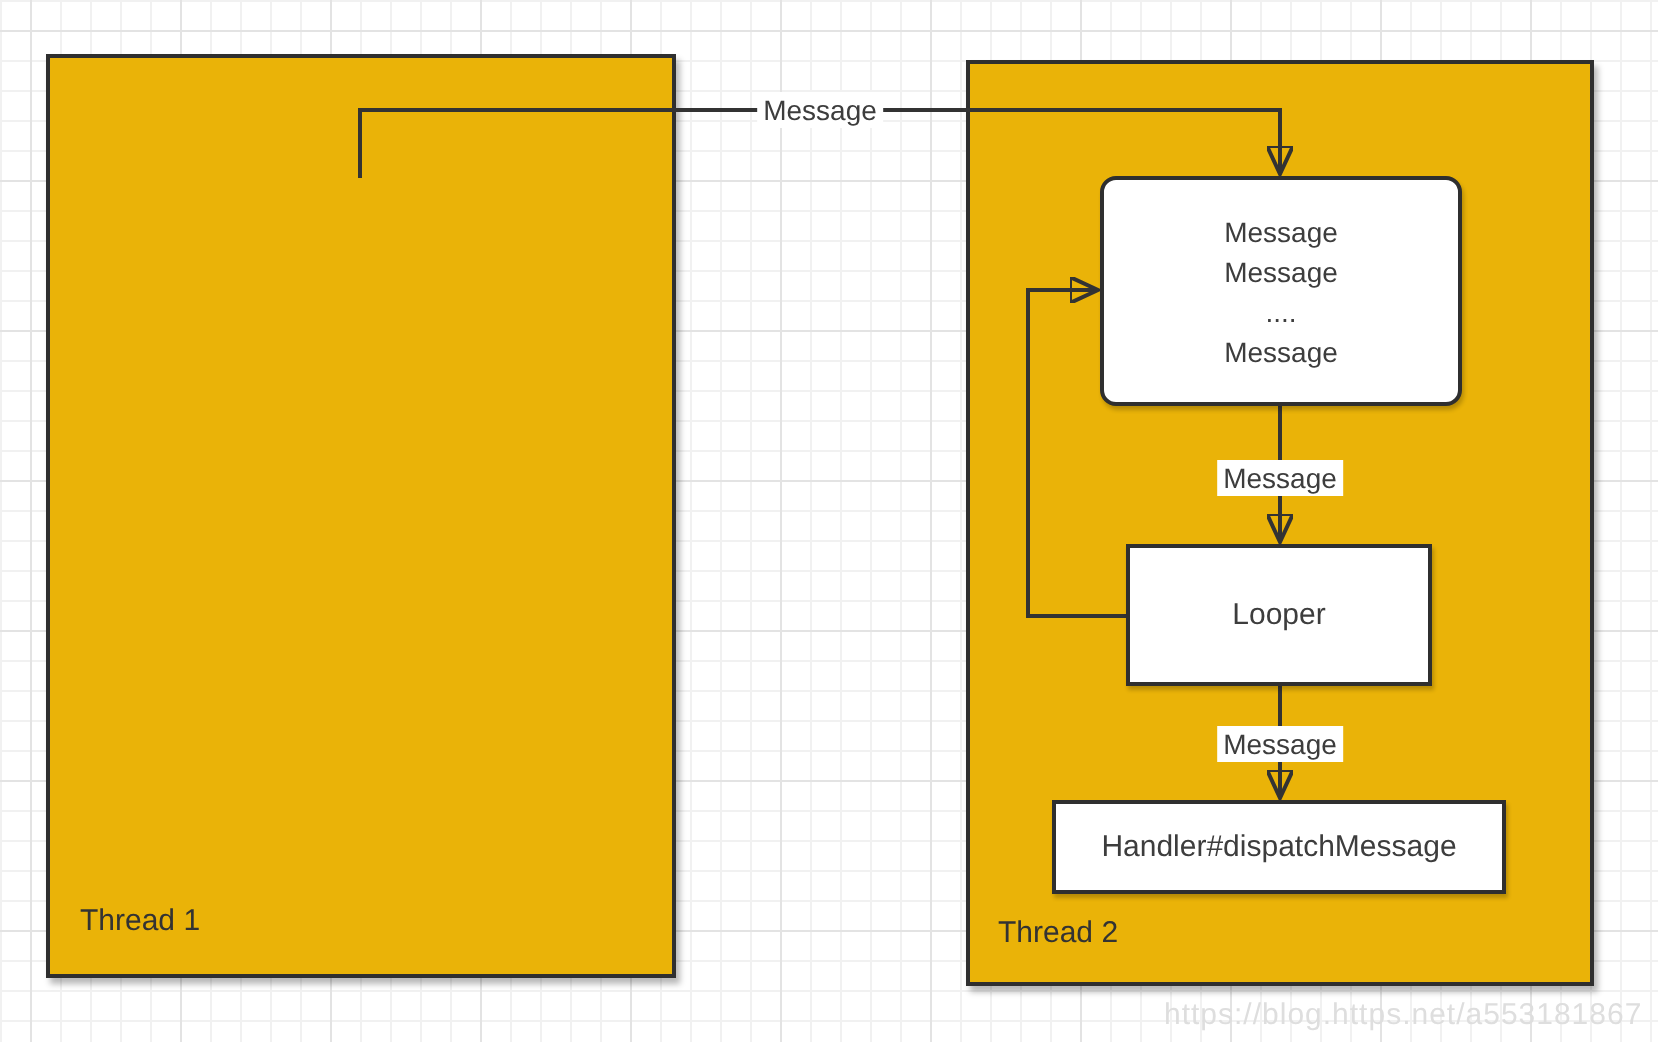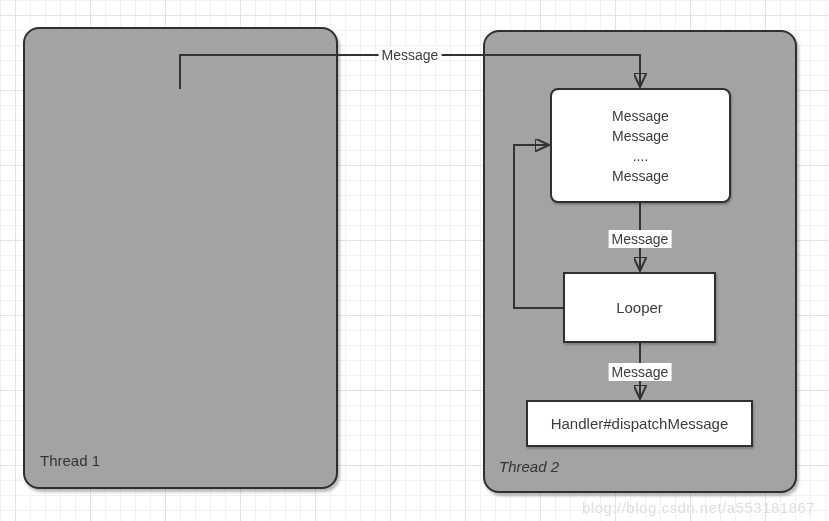--- a/index.html
+++ b/index.html
@@ -15,27 +15,27 @@
       linear-gradient(#f1f1f1 1px, transparent 1px),
       linear-gradient(90deg, #f1f1f1 1px, transparent 1px);
     background-size: 75px 75px, 75px 75px, 15px 15px, 15px 15px;
     background-position: 15px 15px, 15px 15px, 0 0, 0 0;
     color: #3a3a3a;
   }
   .canvas { position: absolute; inset: 0; }
 
   .thread-container {
     position: absolute;
-    background: #a3a3a3;
+    background: #eab308;
     border: 2px solid #2f2f2f;
-    border-radius: 16px;
+    border-radius: 0;
     box-shadow: 2px 3px 3px rgba(0,0,0,0.28);
   }
   #thread1 { left: 23px; top: 27px; width: 315px; height: 462px; }
-  #thread2 { left: 483px; top: 30px; width: 314px; height: 463px; font-style: italic; }
+  #thread2 { left: 483px; top: 30px; width: 314px; height: 463px; }
 
   .thread-label {
     position: absolute;
     font-size: 15px;
     color: #333333;
   }
   #thread1-label { left: 15px; bottom: 18px; }
   #thread2-label { left: 14px; bottom: 16px; }
 
   .node {
@@ -128,14 +128,14 @@
   <div class="node" id="dispatch-node">
     <span>Handler#dispatchMessage</span>
   </div>
 
   <span class="edge-label" style="left:410px; top:55px;">Message</span>
 
   <span class="edge-label" style="left:640px; top:239px;">Message</span>
 
   <span class="edge-label" style="left:640px; top:372px;">Message</span>
 
-  <span class="watermark">blog://blog.csdn.net/a553181867</span>
+  <span class="watermark">https://blog.https.net/a553181867</span>
 </div>
 
 </body></html>

